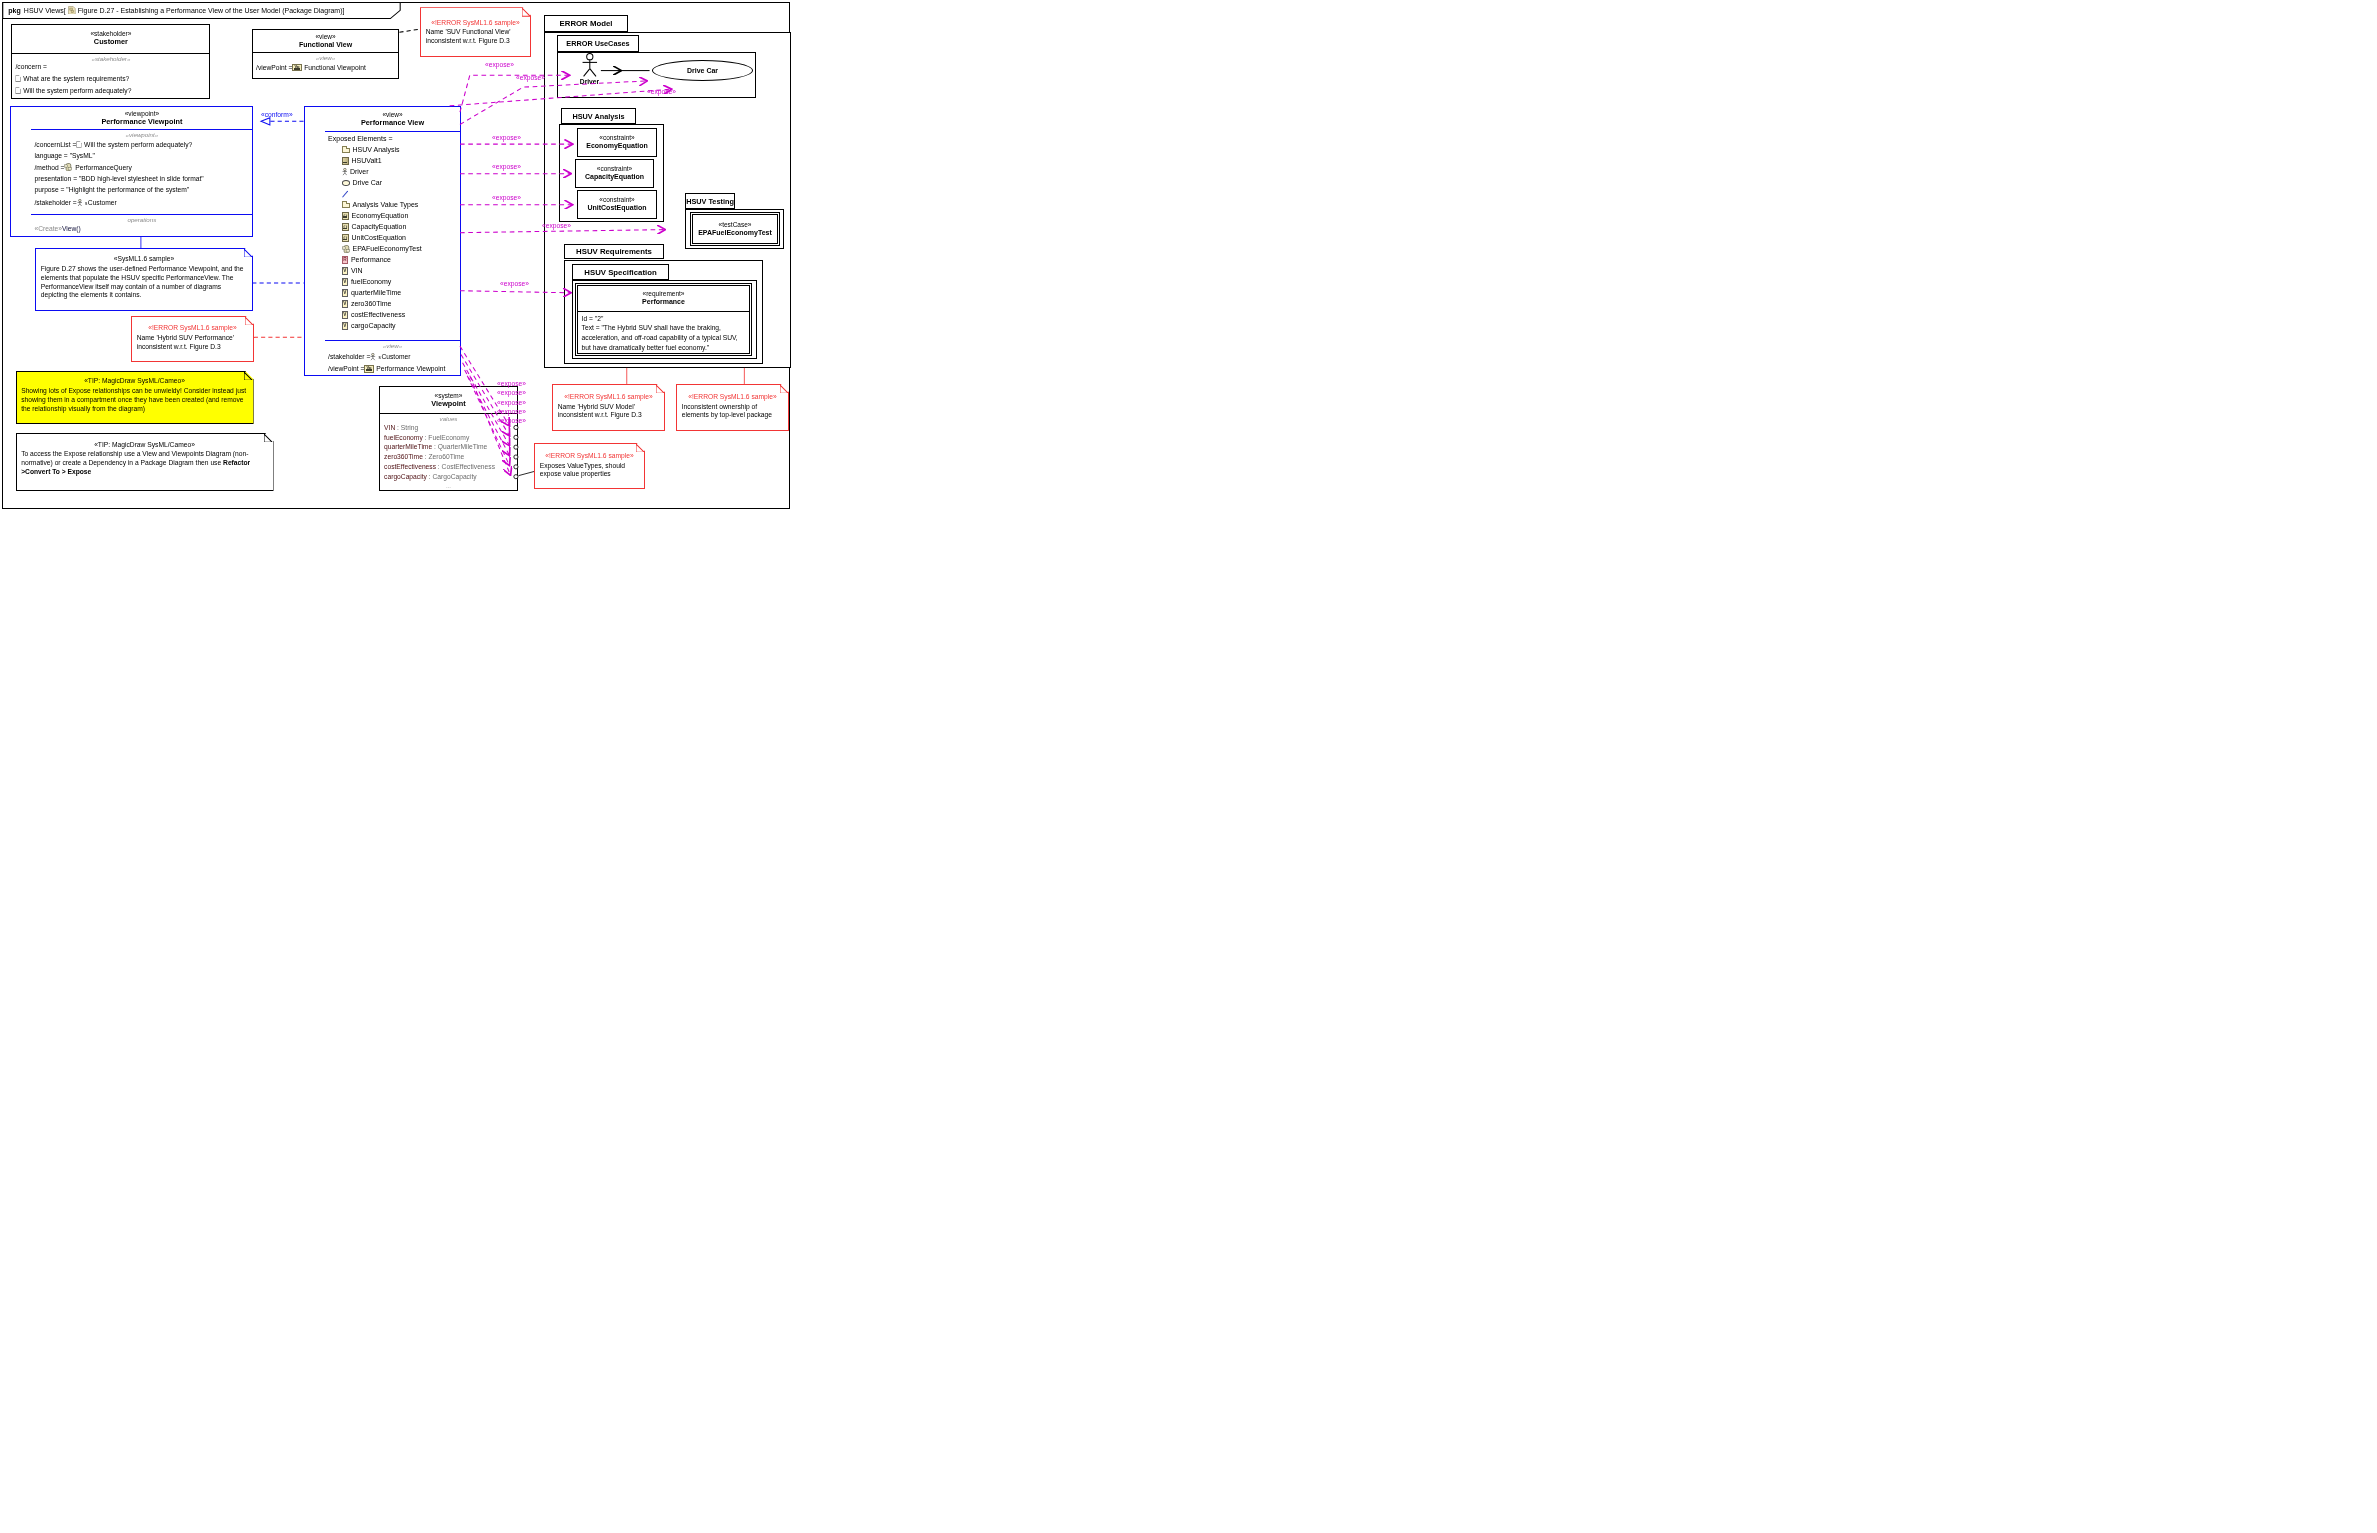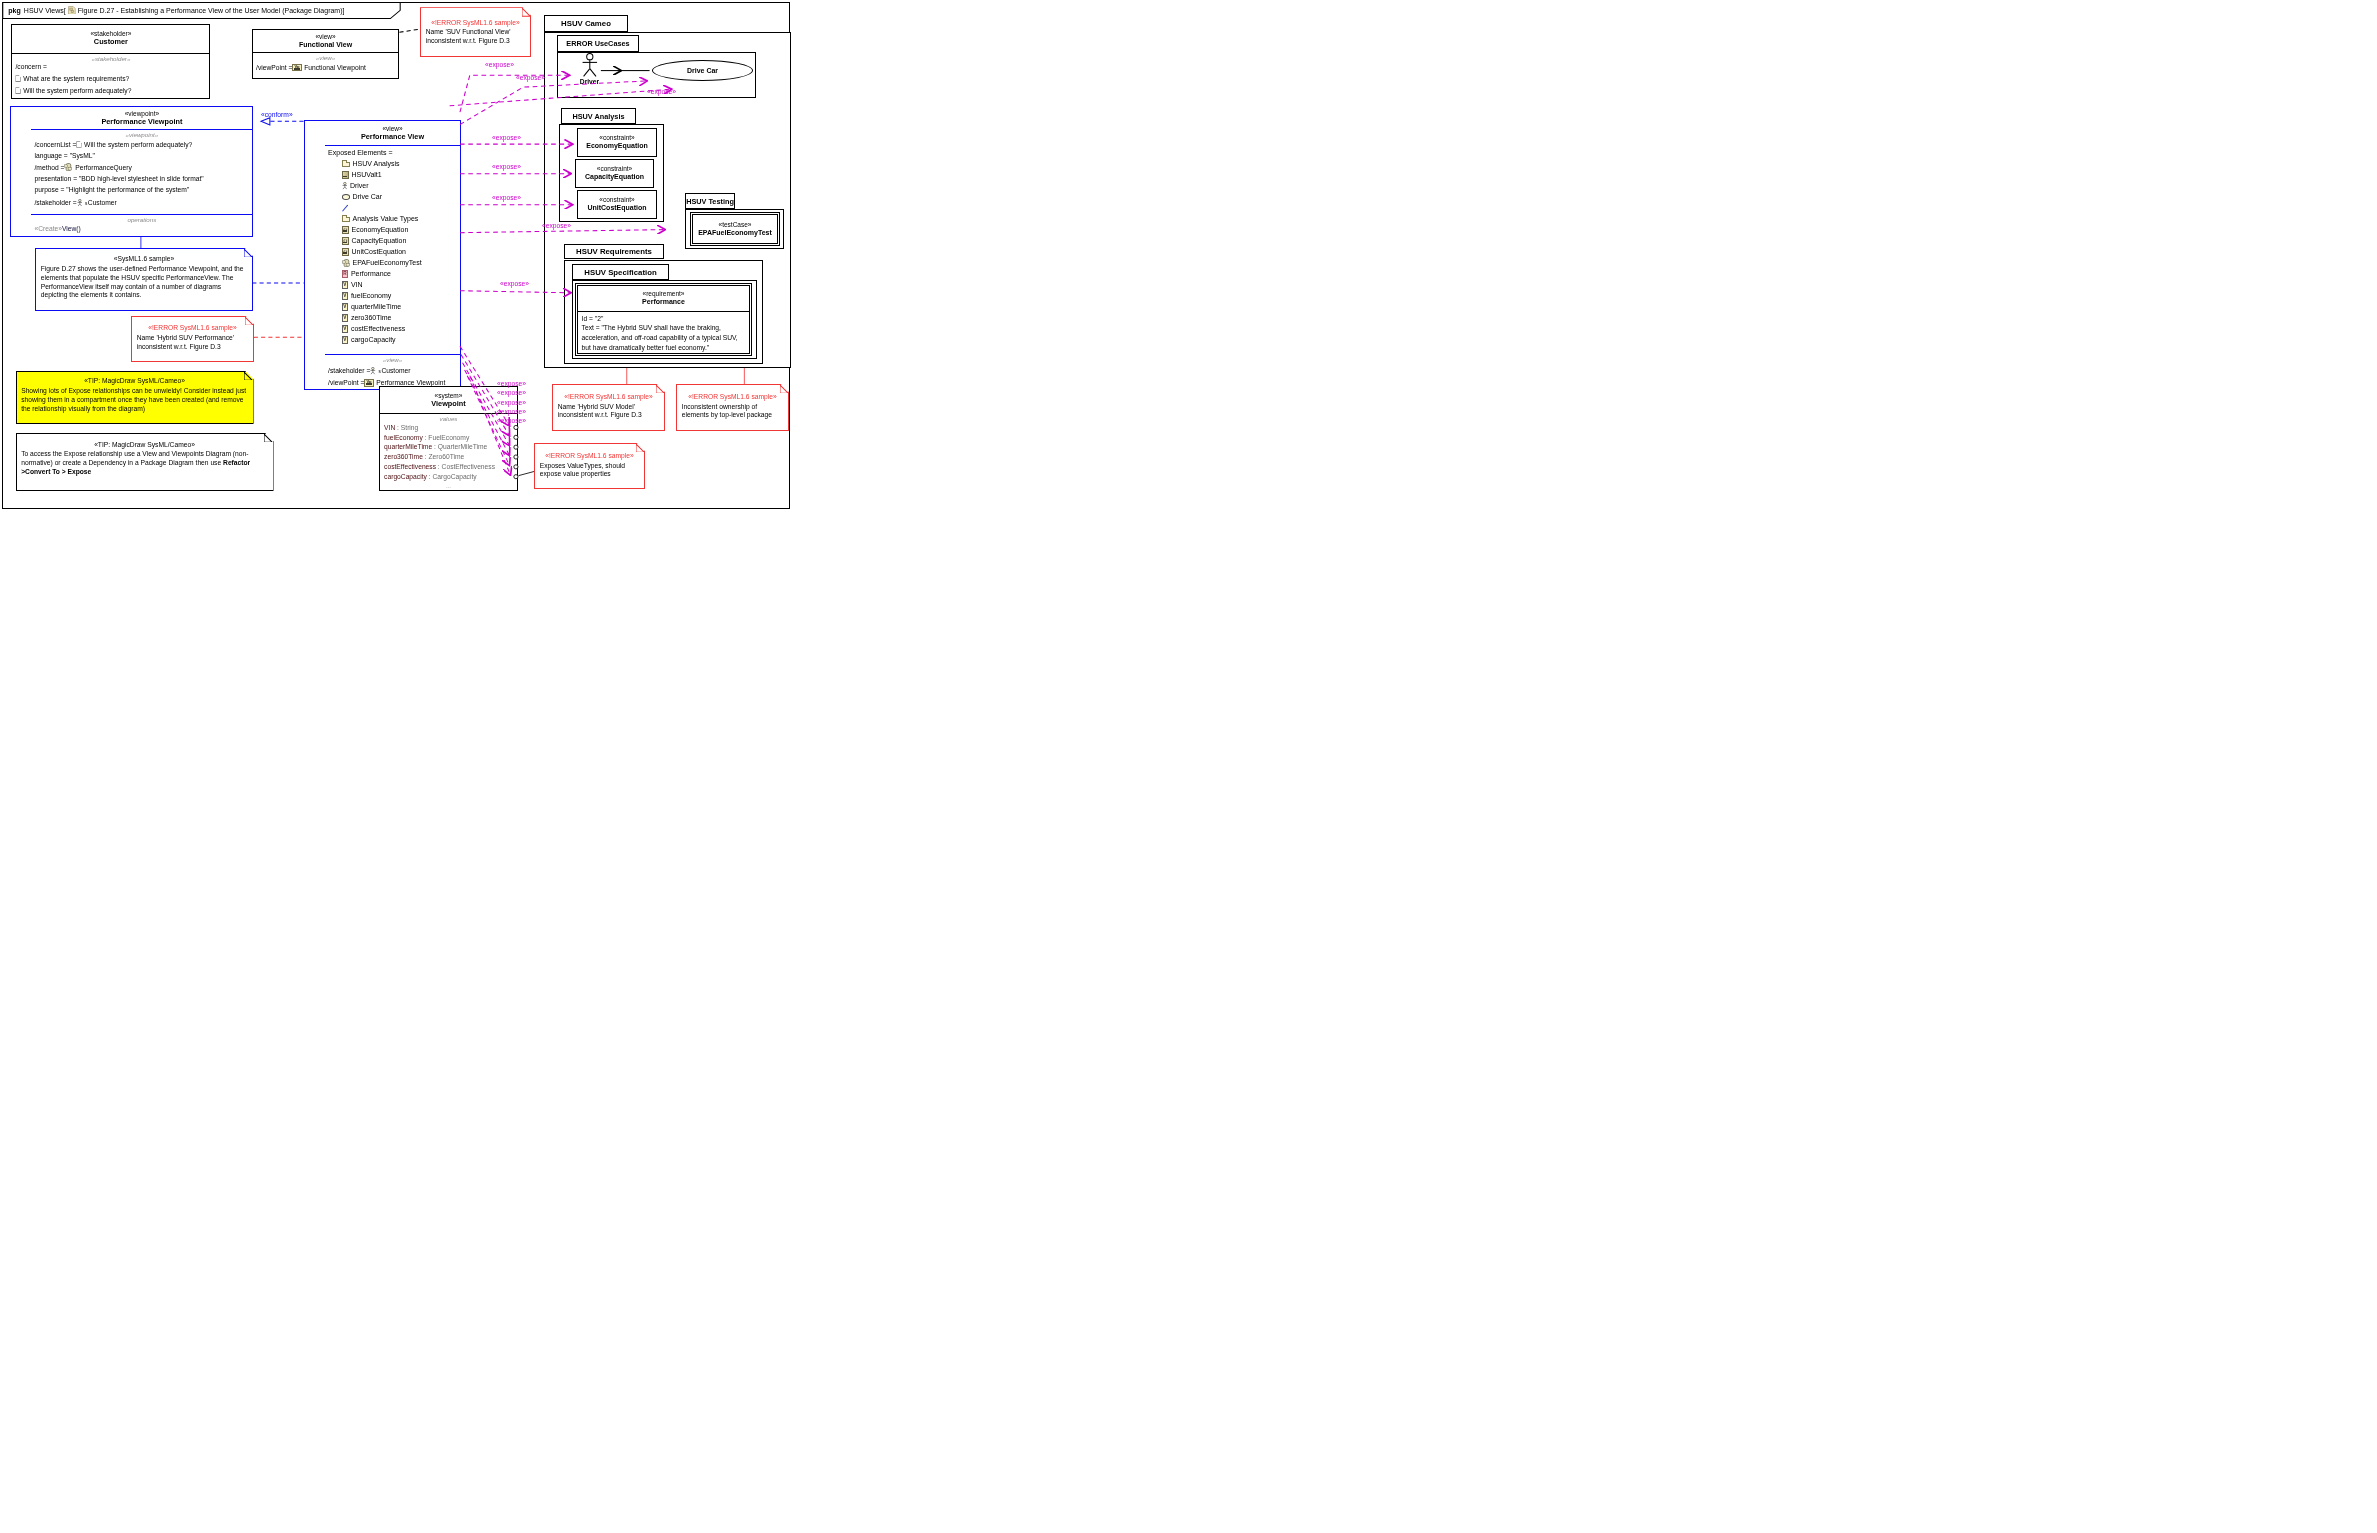--- a/index.html
+++ b/index.html
@@ -162,21 +162,21 @@
     </div>
     <div class="comp pad">
       <div class="gst">operations</div>
       <div class="ln" style="line-height:9.3px;">
           <span class="gi">«Create»</span>
           <span style="color:#10103a;">View()</span>
         </div>
     </div>
   </div>
 
-  <div class="box bluebox" style="left:304px;top:120px;width:157px;height:270px;">
+  <div class="box bluebox" style="left:304px;top:106px;width:157px;height:270px;">
     <div class="ttl comp" style="height:25.4px;border-bottom:1px solid #0b0bf2;">
       <div class="st">«view»</div>
       <div class="nm">Performance View</div>
     </div>
     <div class="comp" style="height:209px;border-bottom:1px solid #0b0bf2;padding:1.6px 3.1px;">
       <div style="font-size:7px;line-height:10.4px;">Exposed Elements =</div>
       <div class="xrow">
           <span class="icn i-folder"></span>
           <span>HSUV Analysis</span>
         </div>
@@ -273,21 +273,21 @@
         </div>
       <div class="ln" style="line-height:11px;">
           <span>/viewPoint = </span>
           <span class="icn i-vp"></span>
           <span>Performance Viewpoint</span>
         </div>
     </div>
   </div>
 
   <div class="pkgtab" style="left:544px;top:15px;width:84px;height:17px;font-size:7.8px;">
-      <span>HSUV Cameo</span>
+      <span>ERROR Model</span>
     </div>
   <div class="pkgbody" style="left:544px;top:32px;width:247px;height:336px;border-width:1.6px;"></div>
 
   <div class="pkgtab" style="left:557px;top:35px;width:82px;height:16.6px;font-size:7.3px;">
       <span>ERROR UseCases</span>
     </div>
   <div class="pkgbody" style="left:557px;top:52px;width:199px;height:46px;"></div>
   <svg class="abs" style="left:581px;top:53px;" width="17.6" height="25" viewBox="0 0 34 48">
       <circle cx="17" cy="7" r="6" fill="#fff" stroke="#000" stroke-width="2"></circle>
       <line x1="17" y1="13" x2="17" y2="30" stroke="#000" stroke-width="2"></line>

